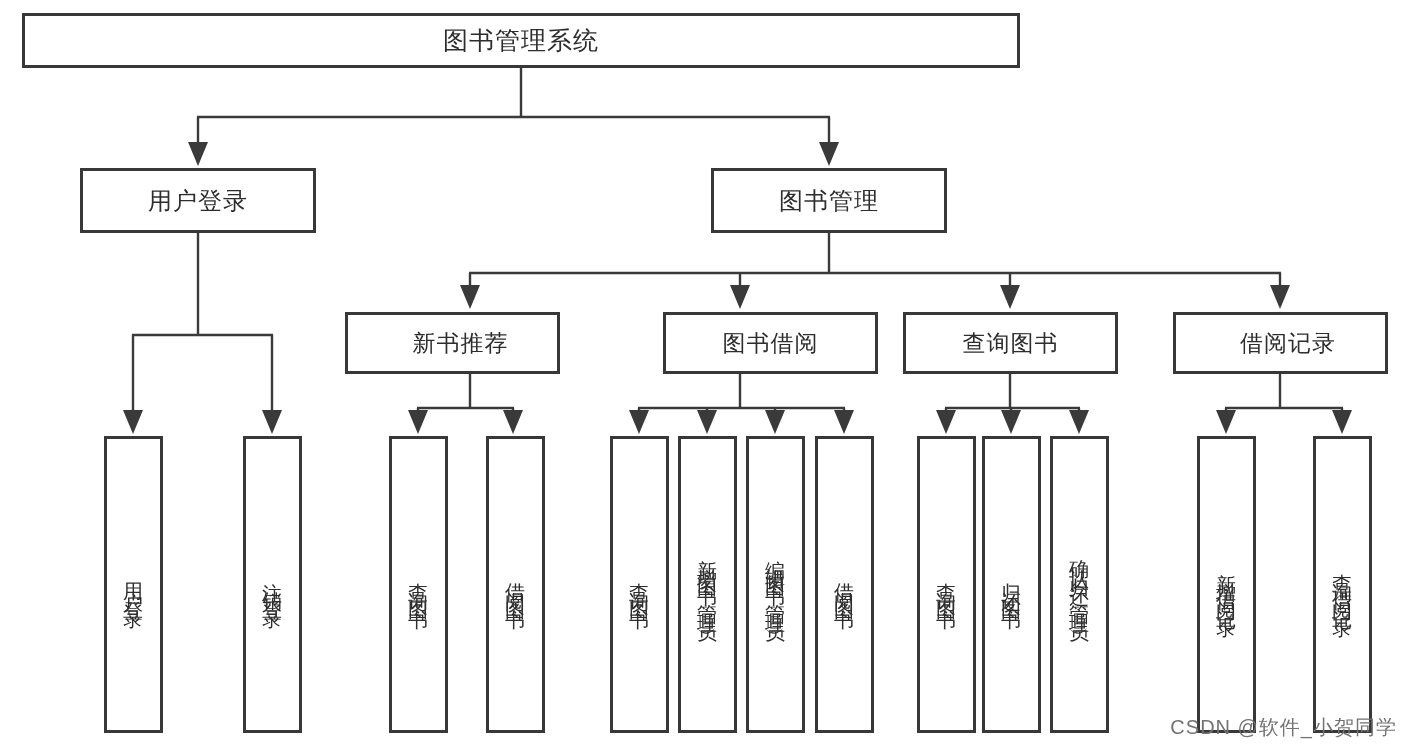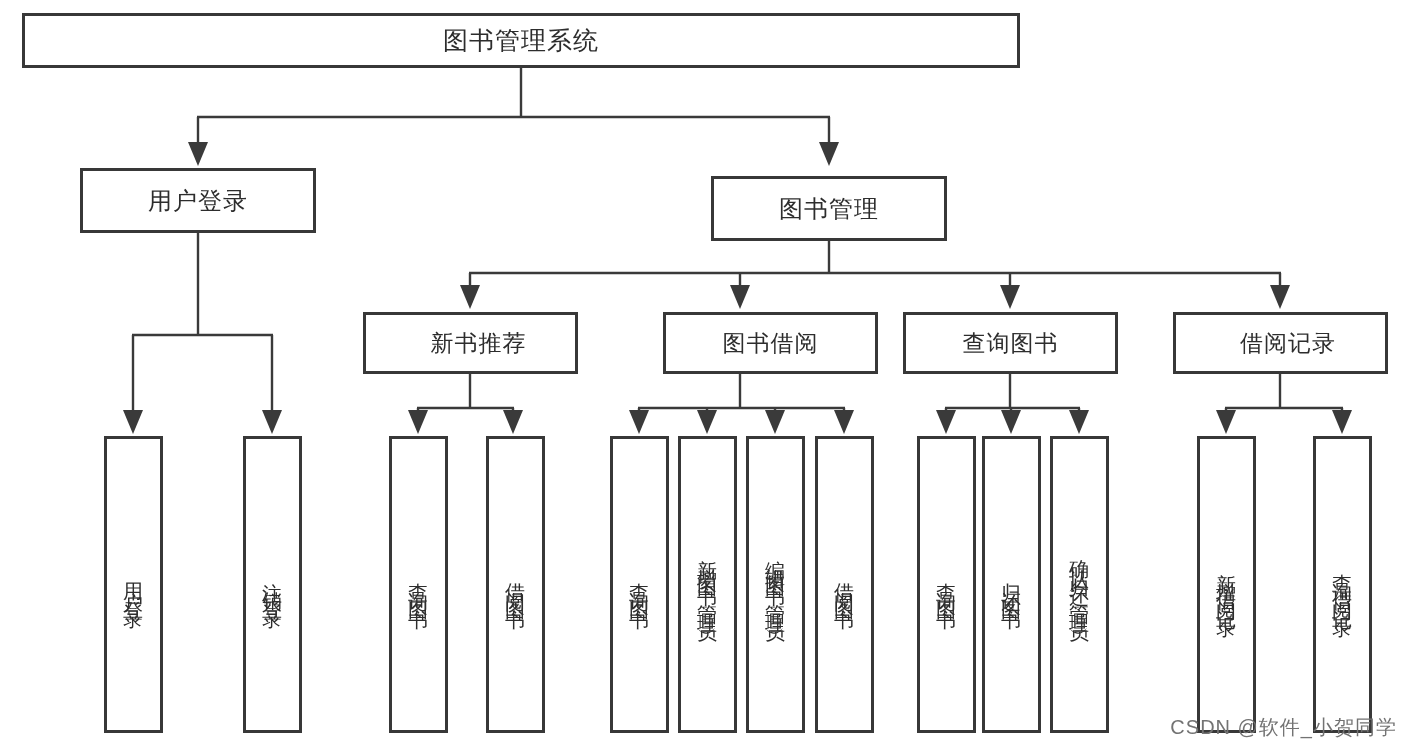--- a/index.html
+++ b/index.html
@@ -142,23 +142,23 @@
     <line x1="1225" y1="408" x2="1343" y2="408"></line>
     <line x1="1226" y1="408" x2="1226" y2="412"></line>
     <polygon points="1216,410 1236,410 1226,434"></polygon>
     <line x1="1342" y1="408" x2="1342" y2="412"></line>
     <polygon points="1332,410 1352,410 1342,434"></polygon>
   </svg>
 
   <div class="box root-box">图书管理系统</div>
 
   <div class="box l2-box" style="left:80px;">用户登录</div>
-  <div class="box l2-box" style="left:711px;margin-top:8px;">图书管理</div>
-
-  <div class="box l3-box" style="left:363px;padding-left:16px;">新书推荐</div>
+  <div class="box l2-box" style="left:711px;">图书管理</div>
+
+  <div class="box l3-box" style="left:345px;padding-left:16px;">新书推荐</div>
   <div class="box l3-box" style="left:663px;">图书借阅</div>
   <div class="box l3-box" style="left:903px;">查询图书</div>
   <div class="box l3-box" style="left:1173px;padding-left:15px;">借阅记录</div>
 
   <div class="box leaf-box" style="left:104px;">
     <span class="vtext">用户登录</span>
   </div>
   <div class="box leaf-box" style="left:243px;">
     <span class="vtext">注销登录</span>
   </div>

